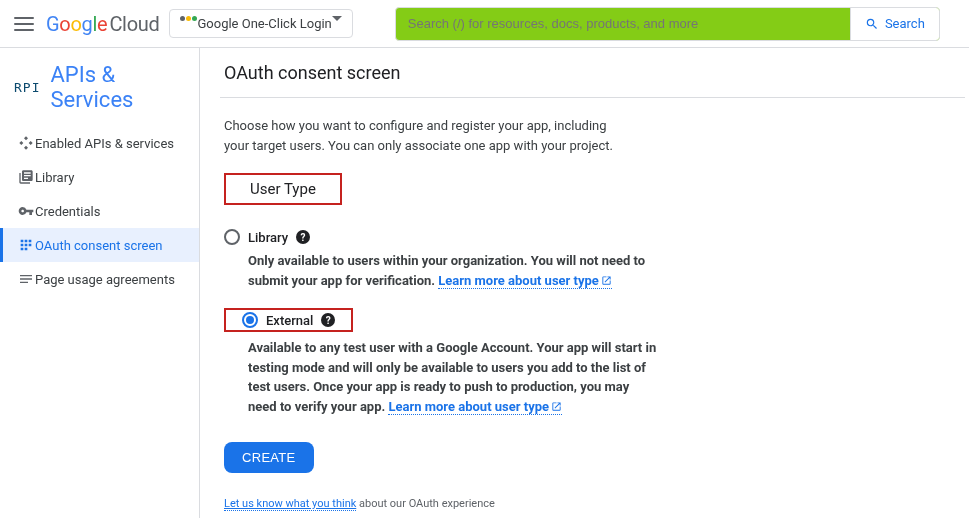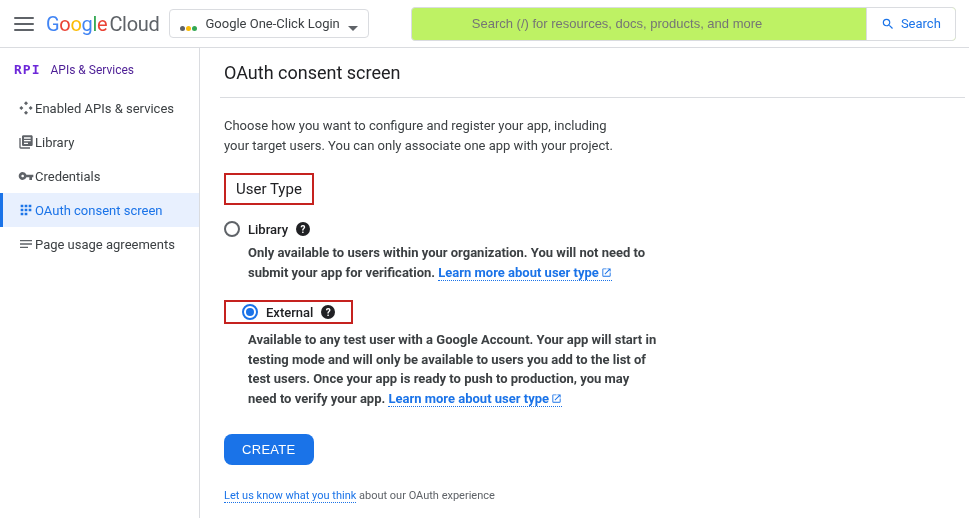--- a/index.html
+++ b/index.html
@@ -4,59 +4,59 @@
 <style>
 * { box-sizing: border-box; margin: 0; padding: 0; }
 body { font-family: 'Google Sans', Roboto, Arial, sans-serif; font-size: 13px; color: #202124; background: #fff; width: 969px; height: 518px; overflow: hidden; }
 
 .header { display: flex; align-items: center; height: 48px; padding: 0 12px; border-bottom: 1px solid #dadce0; gap: 10px; }
 .hamburger { width: 24px; height: 24px; display: flex; flex-direction: column; justify-content: center; gap: 4px; cursor: pointer; padding: 2px; }
 .hamburger span { height: 2px; background: #5f6368; border-radius: 1px; }
 .logo { display: flex; align-items: center; font-size: 20px; font-weight: 400; color: #5f6368; letter-spacing: -0.3px; }
 .logo .g1 { color: #4285f4; } .logo .g2 { color: #ea4335; } .logo .g3 { color: #fbbc05; } .logo .g4 { color: #4285f4; } .logo .g5 { color: #34a853; } .logo .g6 { color: #ea4335; }
 .logo .cloud { color: #5f6368; margin-left: 2px; }
-.project-selector { display: flex; align-items: flex-end; border: 1px solid #dadce0; border-radius: 4px; padding: 6px 10px; gap: 8px; cursor: pointer; font-size: 13px; color: #3c4043; }
+.project-selector { display: flex; align-items: flex-start; border: 1px solid #dadce0; border-radius: 4px; padding: 6px 10px; gap: 0; cursor: pointer; font-size: 13px; color: #3c4043; }
 .project-selector .dots { display: inline-flex; gap: 1px; }
 .project-selector .dots i { width: 5px; height: 5px; border-radius: 50%; background: #5f6368; }
 .project-selector .dots i:nth-child(2){ background:#fbbc05;}
 .project-selector .dots i:nth-child(3){ background:#34a853;}
 .caret-down { width: 0; height: 0; border-left: 5px solid transparent; border-right: 5px solid transparent; border-top: 5px solid #5f6368; }
-.search-container { display: flex; align-items: stretch; margin-left: 32px; flex: 0 0 545px; border: 1px solid #dadce0; border-radius: 4px; overflow: hidden; background: #bef264; height: 34px; padding-left: 48px; }
+.search-container { display: flex; align-items: stretch; margin-left: 32px; flex: 0 0 545px; border: 1px solid #dadce0; border-radius: 4px; overflow: hidden; background: #84cc16; height: 34px; }
 .search-input { flex: 1; border: none; background: transparent; padding: 0 12px; font-size: 13px; color: #5f6368; outline: none; }
 .search-btn { display: flex; align-items: center; gap: 6px; padding: 0 14px; background: #fff; border-left: 1px solid #dadce0; color: #1a73e8; font-size: 13px; cursor: pointer; }
 .search-icon { width: 14px; height: 14px; }
 
 .body-wrap { display: flex; height: calc(518px - 48px); }
 .sidebar { width: 200px; border-right: 1px solid #dadce0; padding-top: 8px; }
 .sidebar-title-row { display: flex; align-items: center; padding: 6px 14px 14px 14px; gap: 10px; }
-.api-badge { font-family: monospace; font-weight: bold; font-size: 13px; letter-spacing: 1px; color: #6d28d9; }
-.sidebar-title { font-size: 12px; color: #4c1d95; }
+.api-badge { font-family: monospace; font-weight: normal; font-size: 13px; letter-spacing: 1px; color: #0c4a6e; }
+.sidebar-title { font-size: 22px; color: #3b82f6; }
 .nav-item { display: flex; align-items: center; gap: 1px; padding: 9px 14px 9px 18px; font-size: 13px; color: #3c4043; cursor: pointer; position: relative; }
 .nav-item.active { background: #e8f0fe; color: #1a73e8; }
 .nav-item.active::before { content: ''; position: absolute; left: 0; top: 0; bottom: 0; width: 3px; background: #1a73e8; }
 .nav-icon { width: 16px; height: 16px; flex-shrink: 0; fill: #5f6368; }
 .nav-item.active .nav-icon { fill: #1a73e8; }
 
 .main { flex: 1; padding: 14px 24px; overflow-y: auto; }
 .page-title { font-size: 18px; font-weight: 400; color: #202124; padding-bottom: 14px; border-bottom: 1px solid #dadce0; margin-bottom: 18px; width: calc(100% + 24px); margin-left: -4px; padding-left: 4px; }
 .intro { font-size: 13px; color: #3c4043; line-height: 1.5; max-width: 400px; margin-bottom: 18px; }
 .section-heading { font-size: 15px; font-weight: 400; color: #202124; padding: 4px 8px; display: inline-block; }
-.highlight-box { border: 2px solid #c5221f; display: inline-block; margin-bottom: 16px; padding: 1px 2px; }
+.highlight-box { border: 2px solid #c5221f; display: inline-block; margin-bottom: 24px; padding: 1px 16px; }
 .radio-row { display: flex; align-items: center; gap: 8px; font-size: 13px; font-weight: 500; color: #202124; margin-bottom: 6px; }
 .radio-outer { width: 16px; height: 16px; border: 2px solid #5f6368; border-radius: 50%; display: flex; align-items: center; justify-content: center; flex-shrink:0; }
 .radio-outer.checked { border-color: #1a73e8; }
 .radio-inner { width: 8px; height: 8px; border-radius: 50%; background: #1a73e8; }
 .help-icon { width: 14px; height: 14px; border-radius: 50%; background: #202124; color: #fff; font-size: 10px; font-weight: bold; display: inline-flex; align-items: center; justify-content: center; }
 .option-desc { font-size: 13px; color: #3c4043; line-height: 1.5; max-width: 410px; margin-left: 24px; margin-bottom: 18px; font-weight: bold; }
 .link { color: #1a73e8; text-decoration: none; }
 .underline { border-bottom: 1px dotted #1a73e8; }
 .ext-icon { width: 11px; height: 11px; fill: #1a73e8; vertical-align: -1px; margin-left: 2px; }
 .create-btn { background: #1a73e8; color: #fff; border: none; border-radius: 8px; padding: 8px 18px; font-size: 13px; font-weight: 500; letter-spacing: 0.3px; cursor: pointer; margin-top: 8px; margin-bottom: 24px; }
 .feedback { font-size: 11px; color: #5f6368; }
-.feedback .link { color: #1a73e8; border-bottom: 1px dotted #1a73e8; }
+.feedback .link { color: #1a73e8; border-bottom: 1px dotted #1a73e8; text-decoration: underline; }
 </style>
 </head>
 <body>
 
 <div class="header">
   <div class="hamburger">
       <span></span>
       <span></span>
       <span></span>
     </div>

